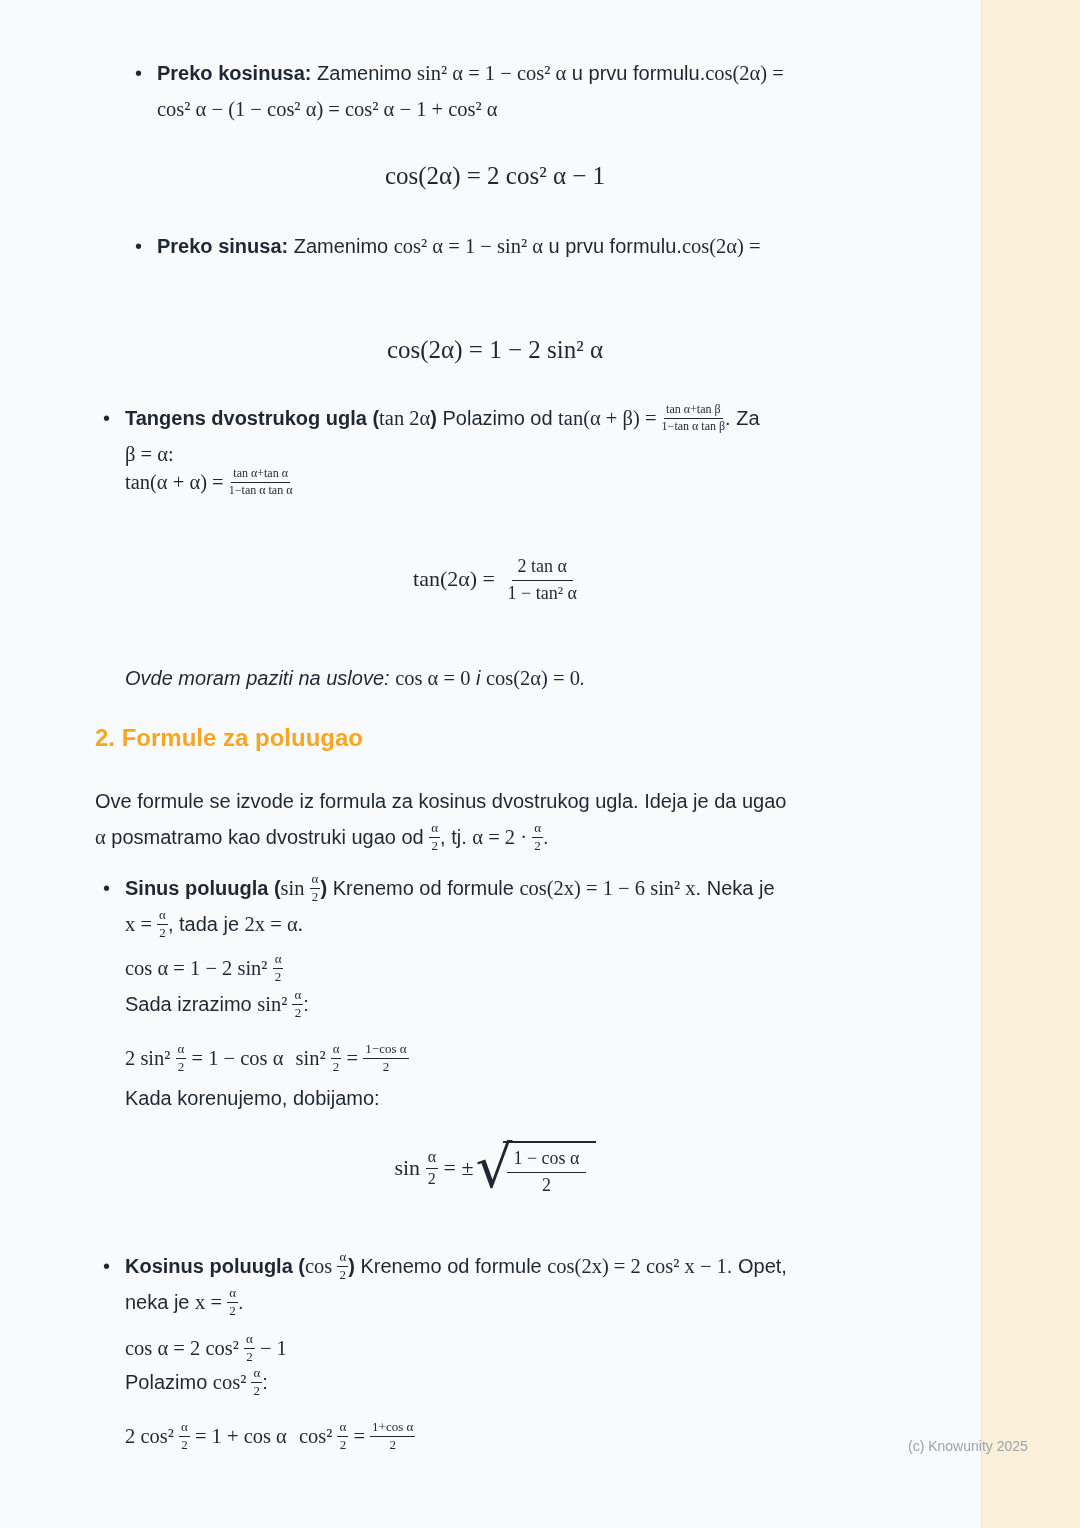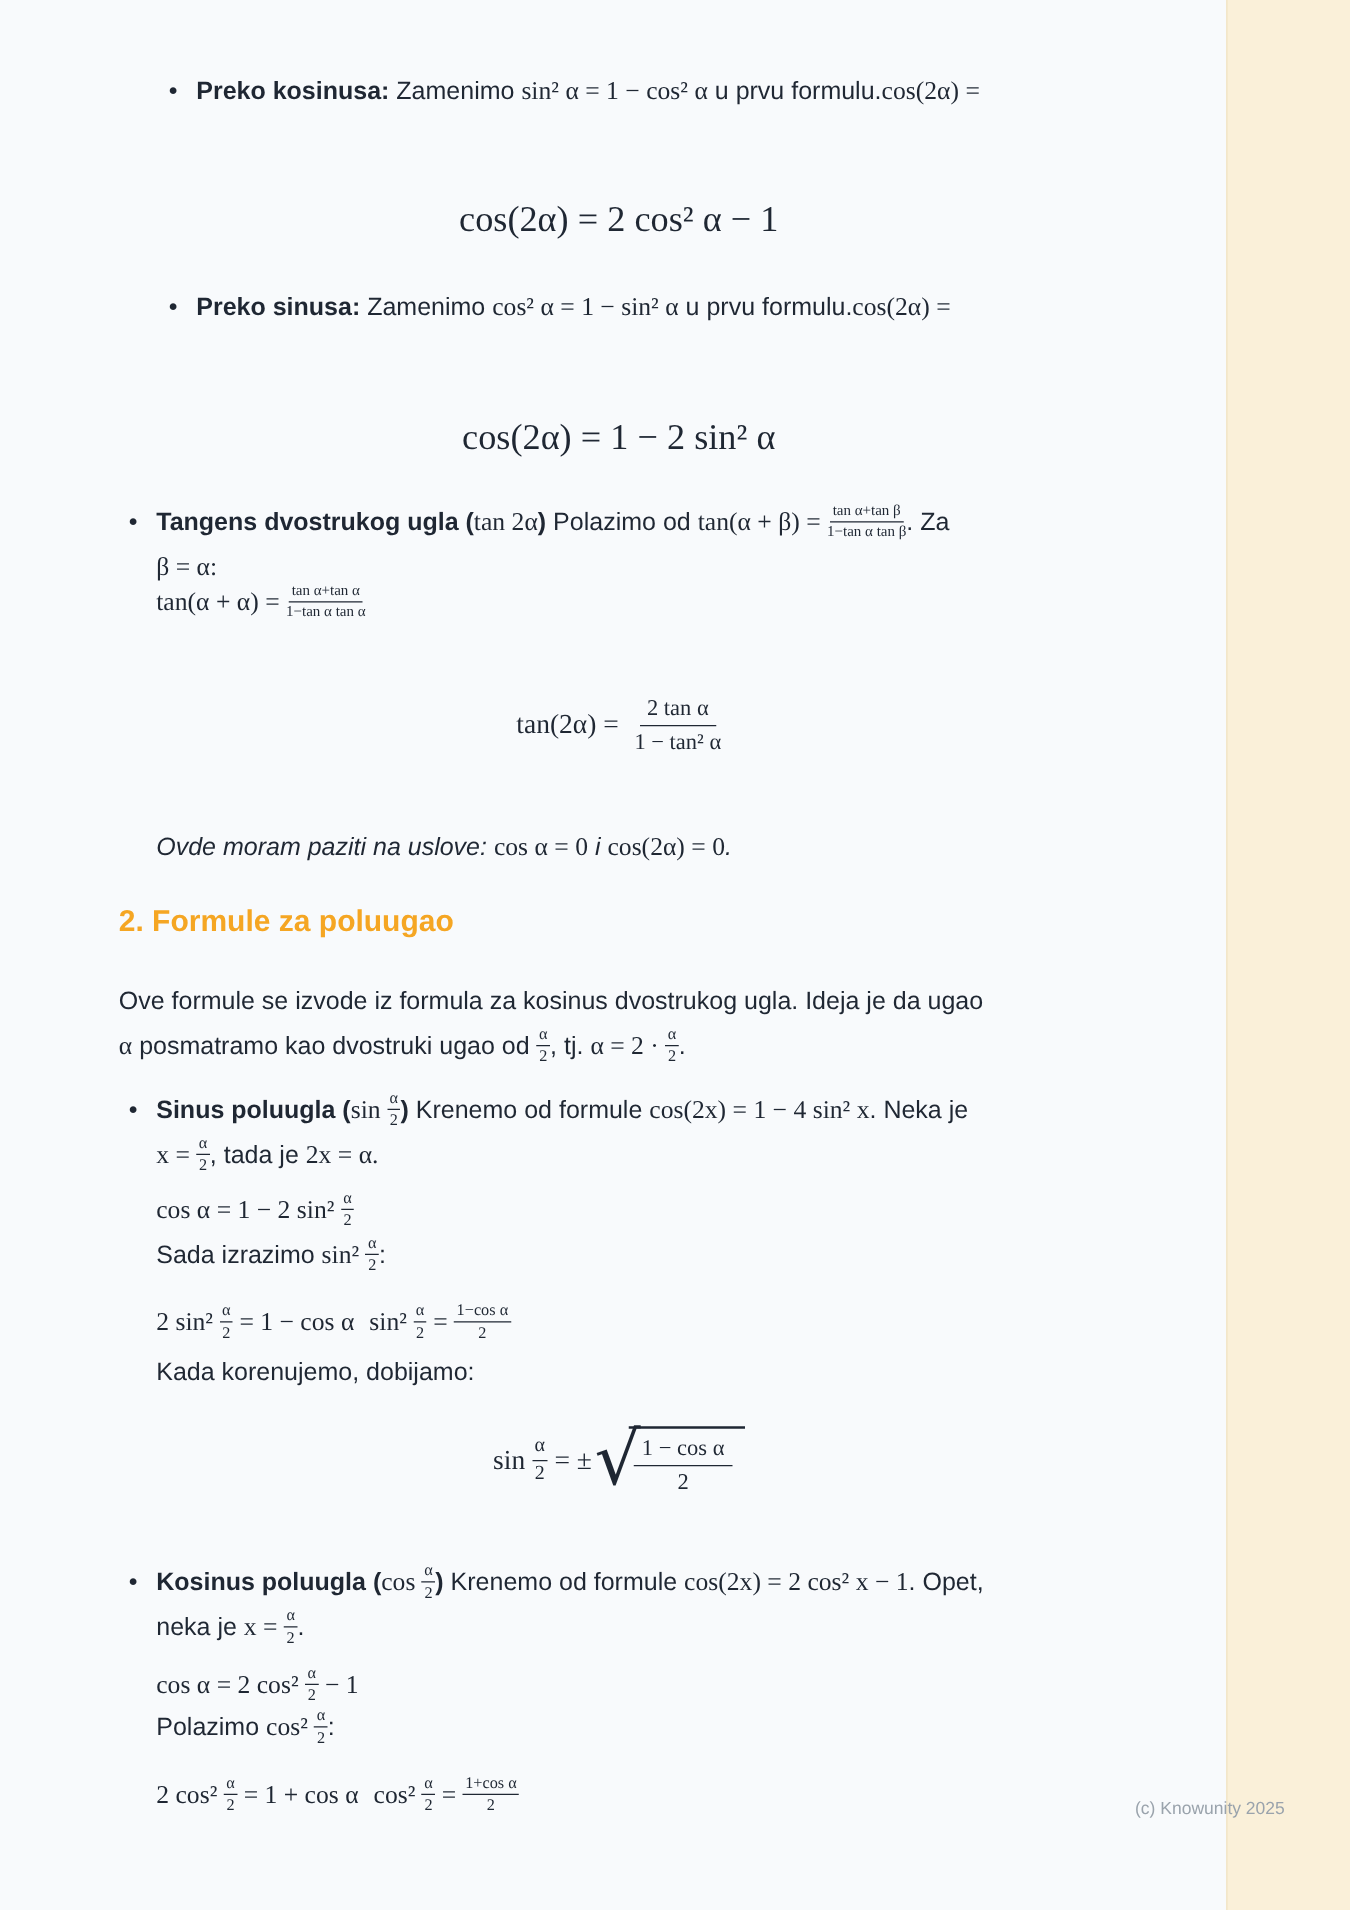--- a/index.html
+++ b/index.html
@@ -18,21 +18,21 @@
   .frac{display:inline-flex;flex-direction:column;align-items:center;vertical-align:middle;
     font-family:"Liberation Serif","DejaVu Serif",serif;font-size:13px;line-height:1.15;
     text-align:right;position:relative;top:-1px;}
   .frac .num{border-bottom:1px solid currentColor;padding:0 2px 1px;}
   .frac .den{padding-top:1px;}
   .frac.tiny{font-size:12px;}
   .frac.mid{font-size:16px;}
   .frac.big{font-size:18px;line-height:1.25;}
   .frac.big .num{padding:0 6px 2px;}
   .disp{position:absolute;left:95px;width:800px;text-align:center;font-size:21px;line-height:36px;z-index:1;}
-  .disp .m{font-size:29px;}
+  .disp .m{font-size:25px;}
   #d3 .m,#d4 .m{font-size:22px;}
   #d3 .frac{margin-left:7px;}
   .sqrt{display:inline-flex;align-items:center;vertical-align:middle;margin-left:2px;}
   .rad{font-family:"DejaVu Serif",serif;font-size:58px;line-height:1;transform:translateY(-2px);}
   .radicand{border-top:2px solid currentColor;padding:5px 10px 0 4px;margin-left:-9px;}
   .note{font-style:italic;}
   .note .m{font-style:normal;}
   .heading{position:absolute;font-size:24px;font-weight:bold;color:var(--accent,#f5a623);z-index:1;}
   .gap{display:inline-block;width:12px;}
   .wm{position:absolute;font-size:14px;color:var(--wm,#9aa3ac);z-index:2;}
@@ -60,20 +60,21 @@
   #wm{left:908px;top:1438px;}
 </style>
 </head>
 <body>
 
 <div class="band"></div>
 
 <div class="blk" id="b1">
   <span class="dot">•</span>
   <div class="line"><b>Preko kosinusa:</b><span> Zamenimo </span><span class="m">sin² α = 1 − cos² α</span><span> u prvu formulu.</span><span class="m">cos(2α) =</span></div>
+  <div class="line"><span class="m">cos² α − (1 − cos² α) = cos² α − 1 + cos² α</span></div>
 </div>
 
 <div class="disp" id="d1"><span class="m">cos(2α) = 2 cos² α − 1</span></div>
 
 <div class="blk" id="b2">
   <span class="dot">•</span>
   <div class="line"><b>Preko sinusa:</b><span> Zamenimo </span><span class="m">cos² α = 1 − sin² α</span><span> u prvu formulu.</span><span class="m">cos(2α) =</span></div>
 </div>
 
 <div class="disp" id="d2"><span class="m">cos(2α) = 1 − 2 sin² α</span></div>
@@ -110,21 +111,21 @@
         <span class="num">α</span>
         <span class="den">2</span>
       </span><span>.</span></div>
 </div>
 
 <div class="blk" id="b4">
   <span class="dot">•</span>
   <div class="line"><b>Sinus poluugla (</b><span class="m">sin </span><span class="frac">
         <span class="num">α</span>
         <span class="den">2</span>
-      </span><b>)</b><span> Krenemo od formule </span><span class="m">cos(2x) = 1 − 4 sin² x</span><span>. Neka je</span></div>
+      </span><b>)</b><span> Krenemo od formule </span><span class="m">cos(2x) = 1 − 6 sin² x</span><span>. Neka je</span></div>
   <div class="line"><span class="m">x = </span><span class="frac">
         <span class="num">α</span>
         <span class="den">2</span>
       </span><span>, tada je </span><span class="m">2x = α.</span></div>
 </div>
 
 <div class="blk" id="s4a"><span class="m">cos α = 1 − 2 sin² </span><span class="frac">
       <span class="num">α</span>
       <span class="den">2</span>
     </span></div>

